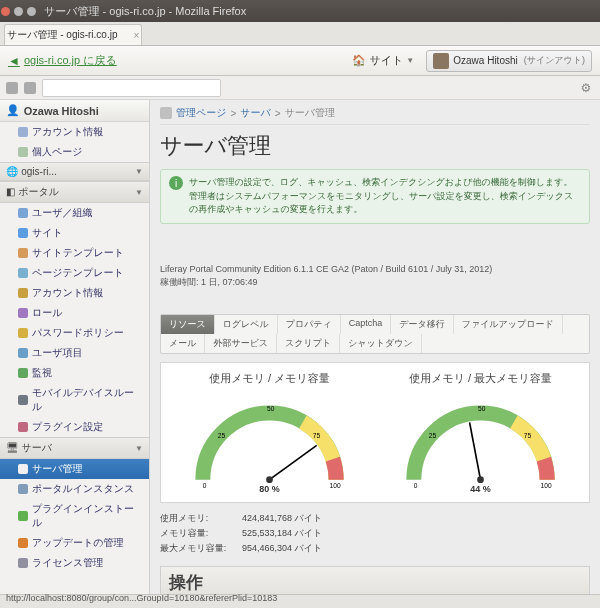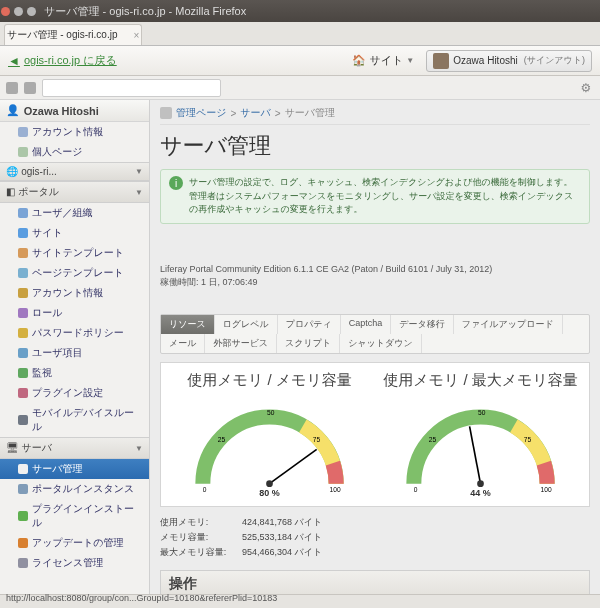--- a/index.html
+++ b/index.html
@@ -37,28 +37,28 @@
 h1.page-title { font-size: 22px; color: #333; font-weight: 300; margin: 4px 0 8px 0; }
 .infobox { background: #eaf3ea; border: 1px solid #c0dcc0; border-radius: 3px; padding: 6px 8px; font-size: 9px; color: #3a6a3a; display: flex; gap: 6px; line-height: 1.5; margin-bottom: 10px; }
 .info-icon { width: 14px; height: 14px; border-radius: 50%; background: #5aa85a; color: #fff; display: flex; align-items: center; justify-content: center; font-size: 10px; flex-shrink: 0; }
 .version { font-size: 9px; color: #555; margin-bottom: 2px; margin-top: 40px; }
 .uptime { font-size: 9px; color: #555; margin-bottom: 25px; }
 .tabstrip { display: flex; flex-wrap: wrap; border: 1px solid #cfcfcf; border-radius: 2px; background: #f4f4f2; margin-bottom: 8px; }
 .tabstrip .t { padding: 3px 8px; font-size: 9px; color: #555; border-right: 1px solid #ddd; cursor: pointer; }
 .tabstrip .t.active { background: linear-gradient(#8a8a86,#6e6e6a); color: #fff; }
 .gauges { display: flex; gap: 10px; background: #fff; border: 1px solid #d5d5d5; padding: 8px; margin-bottom: 8px; }
 .gauge-card { flex: 1; text-align: center; }
-.gauge-title { font-size: 15px; color: #444; margin-bottom: 2px; }
+.gauge-title { font-size: 11px; color: #444; margin-bottom: 2px; }
 .gauge-svg { width: 100%; height: 100px; }
 .gauge-label { font-size: 9px; color: #333; font-weight: bold; margin-top: -6px; }
 .memtable { font-size: 9px; color: #444; margin-bottom: 10px; }
 .memtable .row { display: flex; gap: 12px; padding: 1px 0; }
 .memtable .k { width: 70px; }
 .ops-panel { border: 1px solid #cfcfcf; background: #f2f1ef; }
-.ops-header { background: linear-gradient(#f0efec,#e3e1dc); padding: 4px 8px; font-size: 14px; font-weight: bold; color: #444; border-bottom: 1px solid #d0d0d0; }
+.ops-header { background: linear-gradient(#f0efec,#e3e1dc); padding: 4px 8px; font-size: 17px; font-weight: bold; color: #444; border-bottom: 1px solid #d0d0d0; }
 .ops-row { display: flex; align-items: center; padding: 4px 10px; border-bottom: 1px solid #e0dfdb; font-size: 10px; color: #446; }
 .ops-row:last-child { border-bottom: none; }
 .exec-btn { background: linear-gradient(#fcfcfb,#e9e8e4); border: 1px solid #c5c4c0; border-radius: 3px; padding: 2px 10px; font-size: 9px; color: #333; cursor: pointer; }
 .statusbar { height: 14px; background: #e6e4e0; border-top: 1px solid #c8c5c0; font-size: 9px; color: #555; padding: 8px 6px; display: flex; align-items: flex-end; }
 .tri { font-size: 8px; color: #777; }
 </style>
 </head>
 <body>
 
 <div class="titlebar">
@@ -158,26 +158,26 @@
         </div>
         <div class="side-item">
           <span class="bullet" style="background: rgb(106, 160, 200);"></span>
           <span>ユーザ項目</span>
         </div>
         <div class="side-item">
           <span class="bullet" style="background: rgb(96, 168, 96);"></span>
           <span>監視</span>
         </div>
         <div class="side-item">
+          <span class="bullet" style="background: rgb(112, 120, 132);"></span>
+          <span>モバイルデバイスルール</span>
+        </div>
+        <div class="side-item">
           <span class="bullet" style="background: rgb(192, 104, 128);"></span>
           <span>プラグイン設定</span>
-        </div>
-        <div class="side-item">
-          <span class="bullet" style="background: rgb(112, 120, 132);"></span>
-          <span>モバイルデバイスルール</span>
         </div>
       </div>
     <div class="section-bar">
       <span><span>🖥</span> <span>サーバ</span></span>
       <span class="tri">▼</span>
     </div>
     <div id="server-items">
         <div class="side-item active">
           <span class="bullet" style="background: rgb(240, 240, 240);"></span>
           <span>サーバ管理</span>

